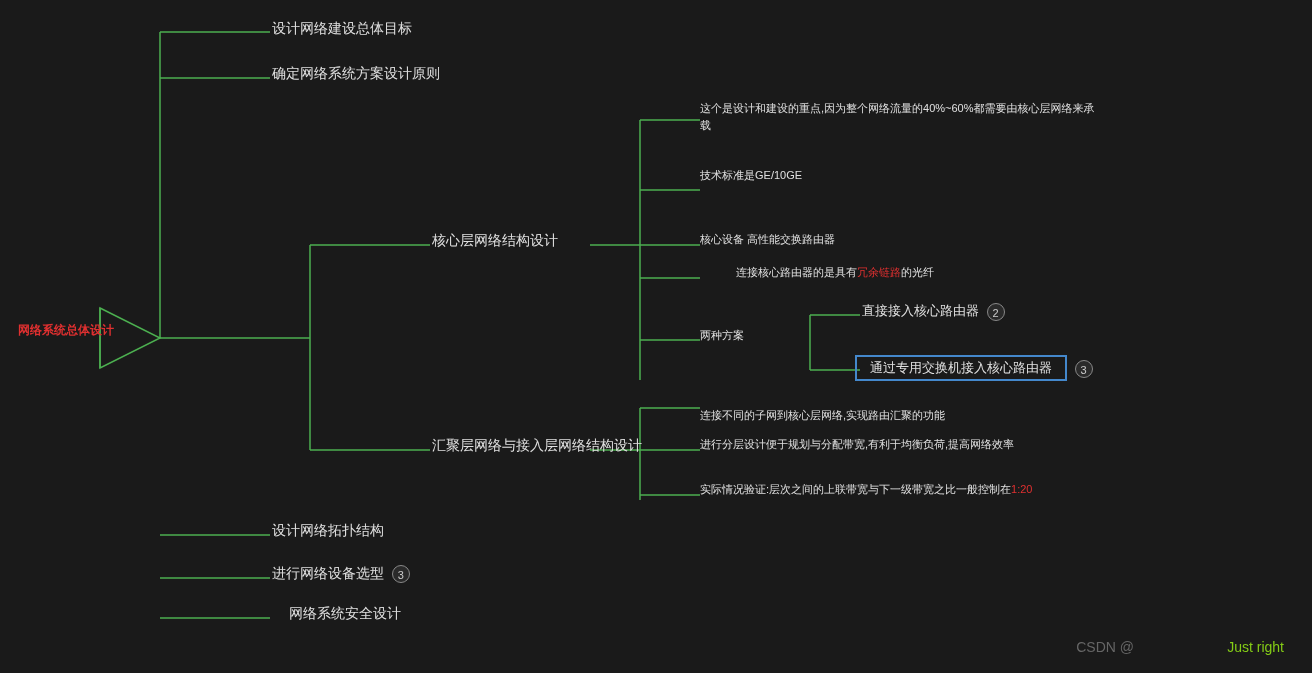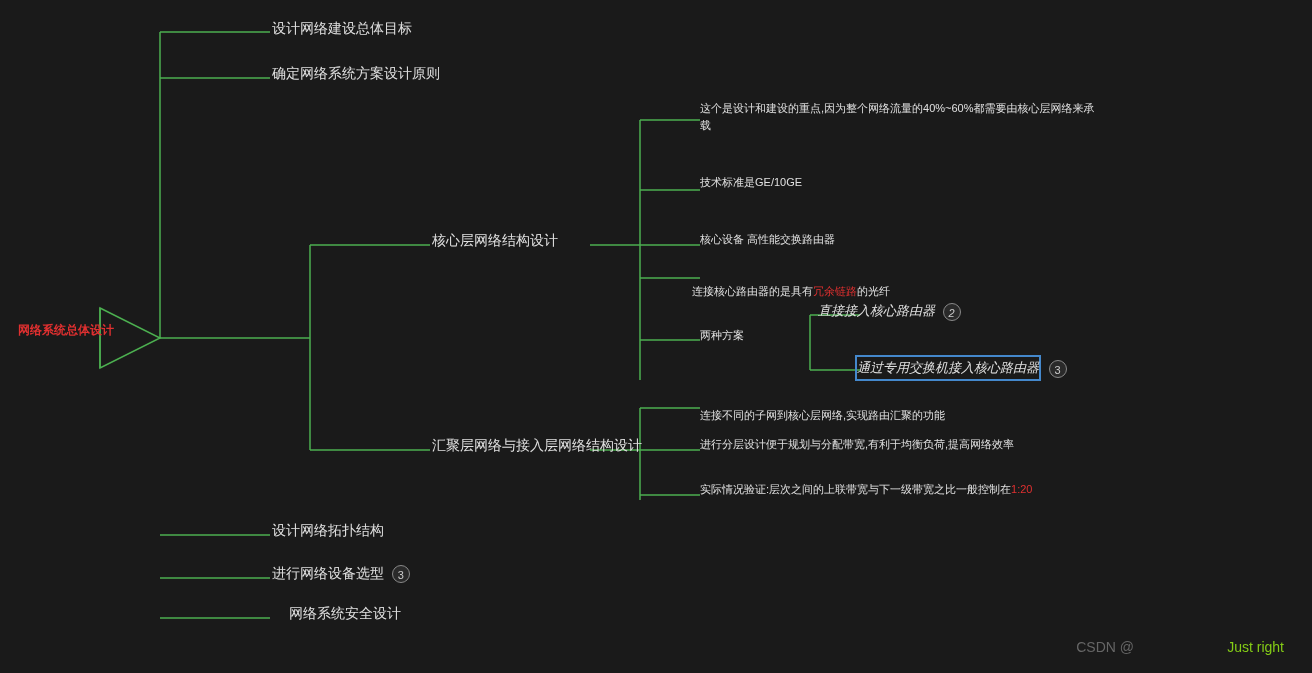--- a/index.html
+++ b/index.html
@@ -53,23 +53,22 @@
       color: #e0e0e0;
       font-size: 13px;
     }
 
     .red-text {
       color: #e03030;
     }
 
     .highlight-box {
       border: 2px solid #4488cc;
-      padding: 2px 0;
+      padding: 2px 13px;
       display: inline-block;
-      font-style: italic;
     }
 
     .badge {
       display: inline-block;
       width: 18px;
       height: 18px;
       border-radius: 50%;
       background: #2a2a2a;
       border: 1px solid #888;
       color: #ccc;
@@ -140,37 +139,37 @@
   </div>
 
   <div class="node level1" style="left: 432px; top: 437px;">
     <span>汇聚层网络与接入层网络结构设计</span>
   </div>
 
   <div class="node level2" style="left: 700px; top: 100px; white-space: normal; max-width: 600px; line-height: 1.5;">
     <span>这个是设计和建设的重点,因为整个网络流量的40%~60%都需要由核心层网络来承<br>载</span>
   </div>
 
-  <div class="node level2" style="left: 700px; top: 175px;">
+  <div class="node level2" style="left: 700px; top: 168px;">
     <span>技术标准是GE/10GE</span>
   </div>
 
   <div class="node level2" style="left: 700px; top: 232px;">
     <span>核心设备        高性能交换路由器</span>
   </div>
 
-  <div class="node level2" style="left: 692px; top: 265px; margin-top: 19px;">
+  <div class="node level2" style="left: 736px; top: 265px;">
     <span>连接核心路由器的是具有<span class="red-text">冗余链路</span>的光纤</span>
   </div>
 
   <div class="node level2" style="left: 700px; top: 328px;">
     <span>两种方案</span>
   </div>
 
-  <div class="node level3" style="left: 818px; top: 302px; font-style: italic;">
+  <div class="node level3" style="left: 862px; top: 302px;">
     <span>直接接入核心路由器</span>
     <span class="badge">2</span>
   </div>
 
   <div class="node level3" style="left: 855px; top: 355px;">
     <span class="highlight-box">通过专用交换机接入核心路由器</span>
     <span class="badge">3</span>
   </div>
 
   <div class="node level2" style="left: 700px; top: 395px; margin-top: 13px;">

